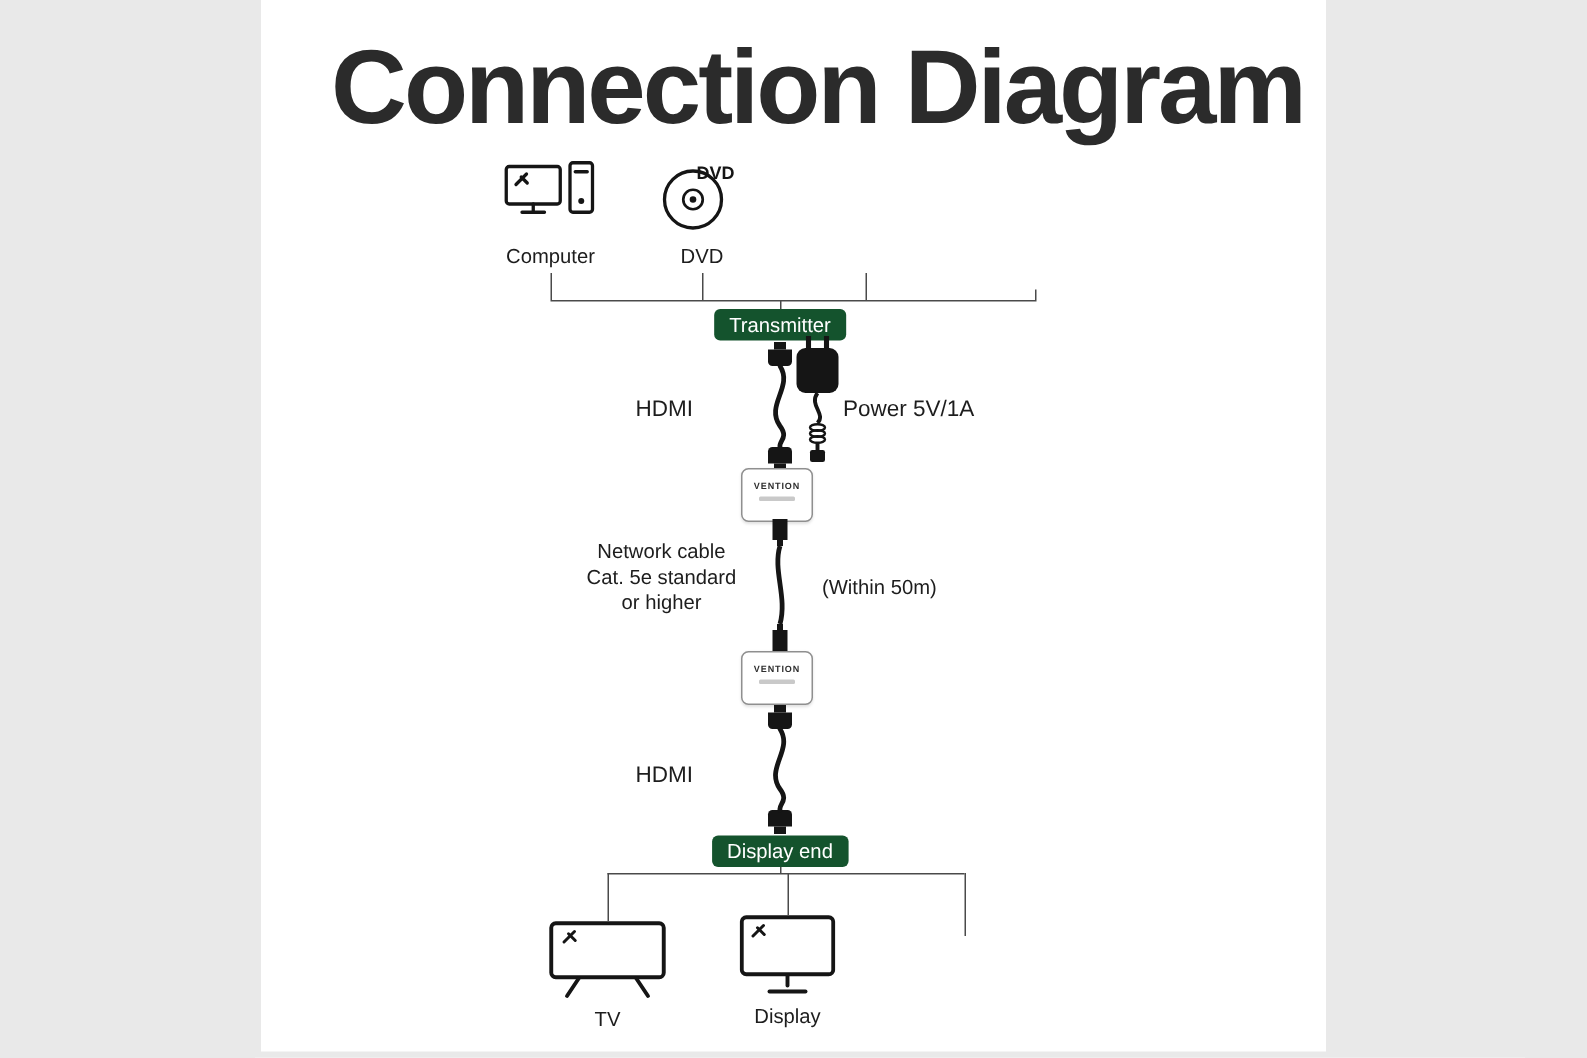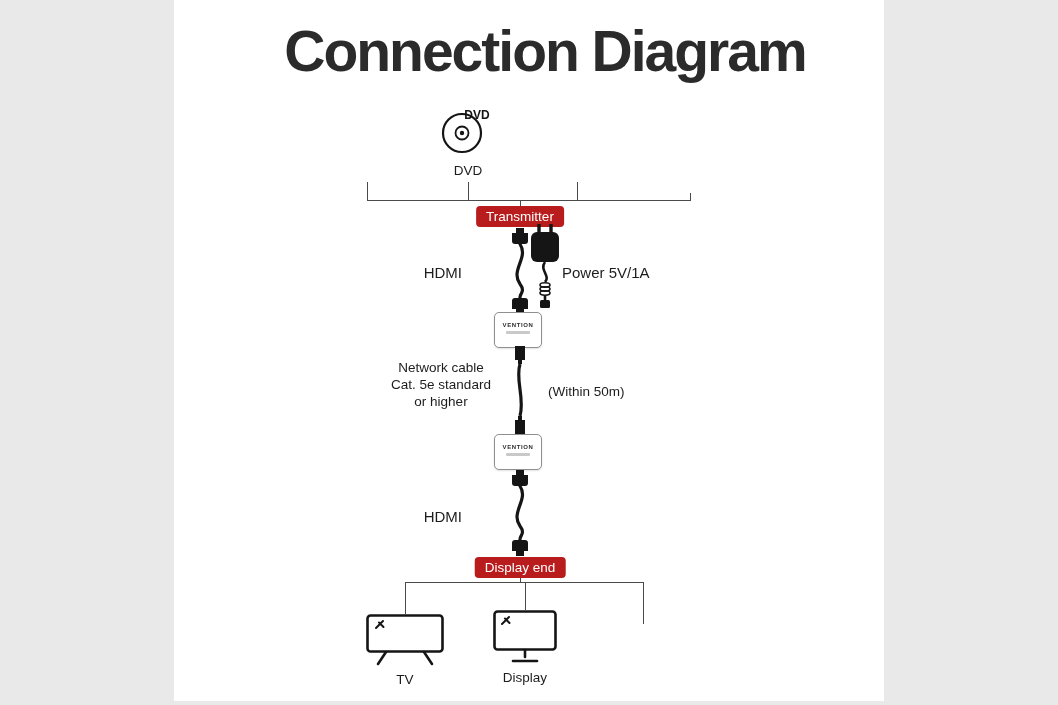--- a/index.html
+++ b/index.html
@@ -1,42 +1,57 @@
 <!DOCTYPE html>
 <html><head>
 <meta charset="utf-8">
 <style>
   * { margin:0; padding:0; box-sizing:border-box; }
   html,body { background:#e9e9e9; }
   body { font-family:"Liberation Sans", sans-serif; color:#1d1d1d; }
   .stage { position:relative; width:1058px; height:705px; background:#e9e9e9; overflow:hidden; }
   .panel { position:absolute; left:174px; top:0; width:710px; height:701px; background:#ffffff; }
   .abs { position:absolute; }
-  .title { left:0; top:18px; width:100%; text-align:center; font-size:57px; font-weight:800;
+  .title { left:0; top:18px; width:100%; text-align:center; font-size:70px; font-weight:800;
            letter-spacing:-2px; color:#2b2b2b;padding-left:32px; }
   .line { background:#4a4a4a; }
   .lab { font-size:13.5px; color:#1d1d1d; text-align:center; line-height:1.15; }
-  .badge { height:21px; line-height:21px; padding:0 10px; background:#b91c1c; color:#fff;
+  .badge { height:21px; line-height:21px; padding:0 10px; background:#14532d; color:#fff;
            font-size:13.5px; border-radius:4px; transform:translateX(-50%); white-space:nowrap; }
   .src, .disp { display:flex; flex-direction:column; align-items:center; }
   .icon-wrap { height:52px; display:flex; align-items:center; justify-content:center; margin-bottom:7px; }
   .vbox { width:48px; height:36px; background:#fff; border:1.5px solid #8f8f8f; border-radius:5px;
           text-align:center; box-shadow:0 1px 2px rgba(0,0,0,.12); }
   .brand { font-size:6px; font-weight:700; letter-spacing:.6px; color:#2e2e2e; margin-top:9px; }
   .brand-sub { width:24px; height:3px; background:#c9c9c9; margin:3px auto 0; border-radius:1px; }
   svg { display:block; }
 </style>
 </head>
 <body>
 
 <div class="stage">
   <div class="panel"></div>
 
   <div class="abs title">Connection Diagram</div>
 
+  <div class="abs src" style="left:317px; top:104px; width:100px;">
+    <div class="icon-wrap">
+      <svg width="62" height="46" viewBox="0 0 62 46">
+        <g fill="none" stroke="#151515" stroke-width="2.2" stroke-linecap="round" stroke-linejoin="round">
+          <rect x="1.5" y="4" width="36" height="25" rx="2"></rect>
+          <path d="M8 16 L15 9 M15.5 15 L11.5 11"></path>
+          <path d="M19.5 29 v5 M12 34.5 h15"></path>
+          <rect x="44" y="1.5" width="15" height="33" rx="2"></rect>
+          <path d="M47.5 7.5 h8"></path>
+        </g>
+        <circle cx="51.5" cy="27" r="2" fill="#151515"></circle>
+      </svg>
+    </div>
+    <div class="lab">Computer</div>
+  </div>
 
   <div class="abs src" style="left:418px; top:104px; width:100px;">
     <div class="icon-wrap">
       <svg width="58" height="48" viewBox="0 0 58 48">
         <g fill="none" stroke="#151515" stroke-width="2.2">
           <circle cx="23" cy="27" r="19"></circle>
           <circle cx="23" cy="27" r="6.5" stroke-width="1.8"></circle>
         </g>
         <circle cx="23" cy="27" r="2.2" fill="#151515"></circle>
         <text x="38" y="13" text-anchor="middle" font-size="12" font-weight="bold" fill="#151515">DVD</text>

